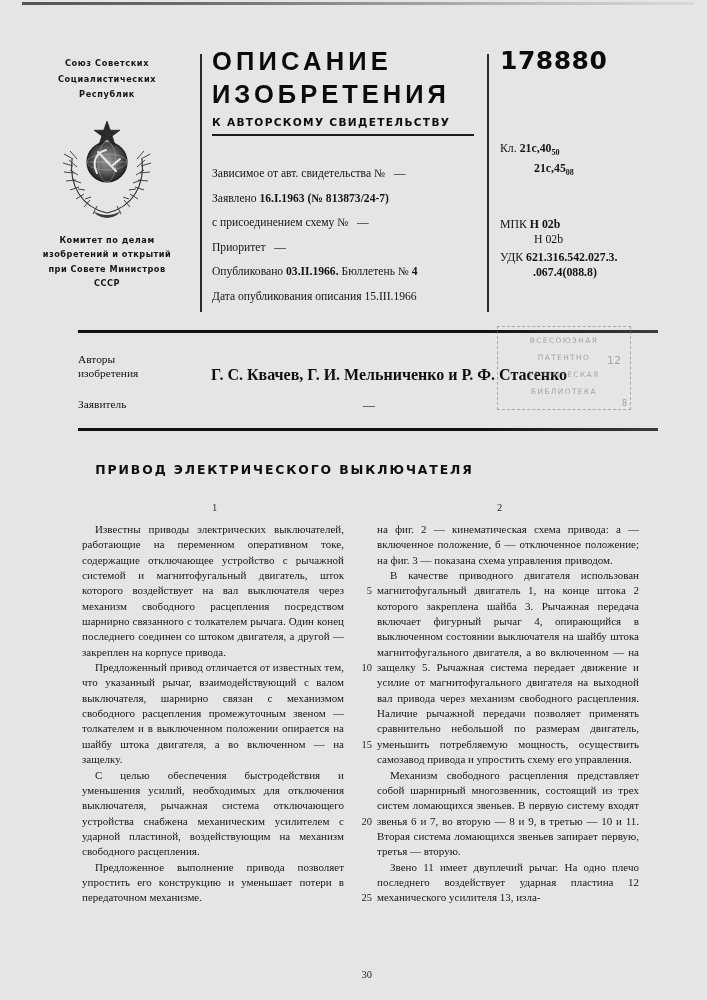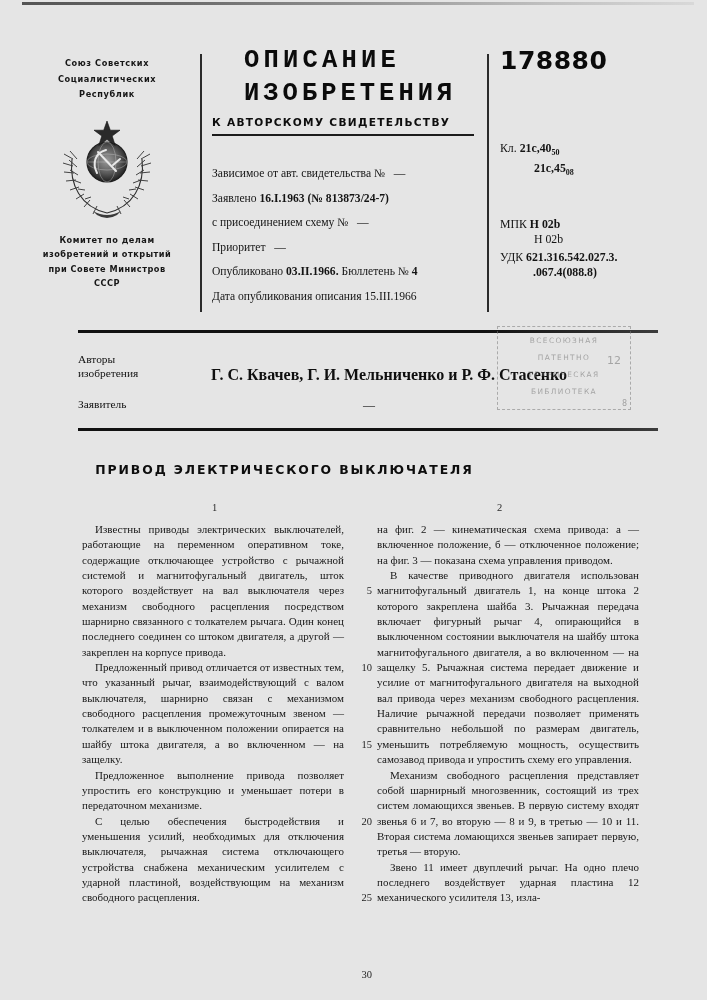--- a/index.html
+++ b/index.html
@@ -78,25 +78,24 @@
   .vrule-left { left: 200px; top: 6px; height: 258px; }
   .vrule-right { left: 487px; top: 6px; height: 258px; }
 
   .hdr-mid {
     position: absolute;
     left: 212px;
     top: 0px;
     width: 268px;
   }
   .title-opisanie, .title-izobret {
-    font-family: Liberation Mono, monospace;
+    font-family: Liberation Sans, sans-serif;
     font-weight: 700;
     color: #0b0b0b;
     line-height: 1.02;
-    margin-left: 32px;
   }
   .title-opisanie { font-size: 25.5px; letter-spacing: 4.2px; }
   .title-izobret  { font-size: 25.5px; letter-spacing: 4.0px; margin-top: 7px; }
   .title-sub {
     font-family: "DejaVu Sans", sans-serif;
     font-size: 10.6px;
     font-weight: 700;
     letter-spacing: 1.3px;
     margin-top: 9px;
     color: #0d0d0d;
@@ -489,22 +488,22 @@
   <div class="rule-thick rule-b"></div>
 
   <div class="doc-title">ПРИВОД ЭЛЕКТРИЧЕСКОГО ВЫКЛЮЧАТЕЛЯ</div>
 
   <div class="colnum colnum-1">1</div>
   <div class="colnum colnum-2">2</div>
 
   <div class="col col-left">
     <p>Известны приводы электрических выключателей, работающие на переменном оперативном токе, содержащие отключающее устройство с рычажной системой и магнитофугальный двигатель, шток которого воздействует на вал выключателя через механизм свободного расцепления посредством шарнирно связанного с толкателем рычага. Один конец последнего соединен со штоком двигателя, а другой — закреплен на корпусе привода.</p>
     <p>Предложенный привод отличается от известных тем, что указанный рычаг, взаимодействующий с валом выключателя, шарнирно связан с механизмом свободного расцепления промежуточным звеном — толкателем и в выключенном положении опирается на шайбу штока двигателя, а во включенном — на защелку.</p>
+    <p>С целью обеспечения быстродействия и уменьшения усилий, необходимых для отключения выключателя, рычажная система отключающего устройства снабжена механическим усилителем с ударной пластиной, воздействующим на механизм свободного расцепления.</p>
     <p>Предложенное выполнение привода позволяет упростить его конструкцию и уменьшает потери в передаточном механизме.</p>
-    <p>С целью обеспечения быстродействия и уменьшения усилий, необходимых для отключения выключателя, рычажная система отключающего устройства снабжена механическим усилителем с ударной пластиной, воздействующим на механизм свободного расцепления.</p>
   </div>
 
   <div class="linenums">
     <div class="blank">.</div>
       <div class="blank">.</div>
       <div class="blank">.</div>
     <div class="blank">.</div>
     <div>5</div>
     <div class="blank">.</div>
       <div class="blank">.</div>

